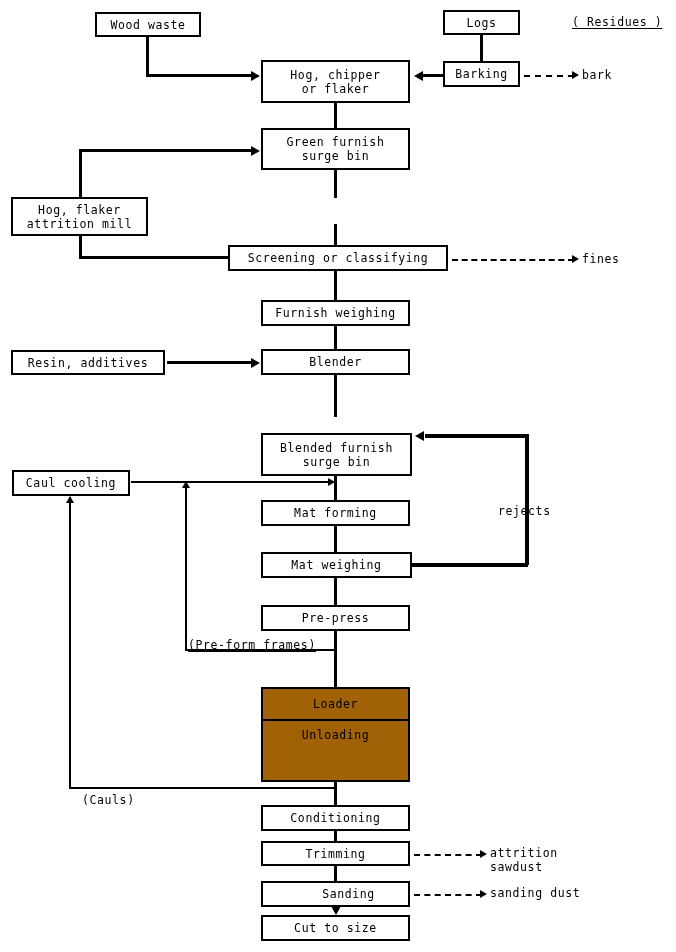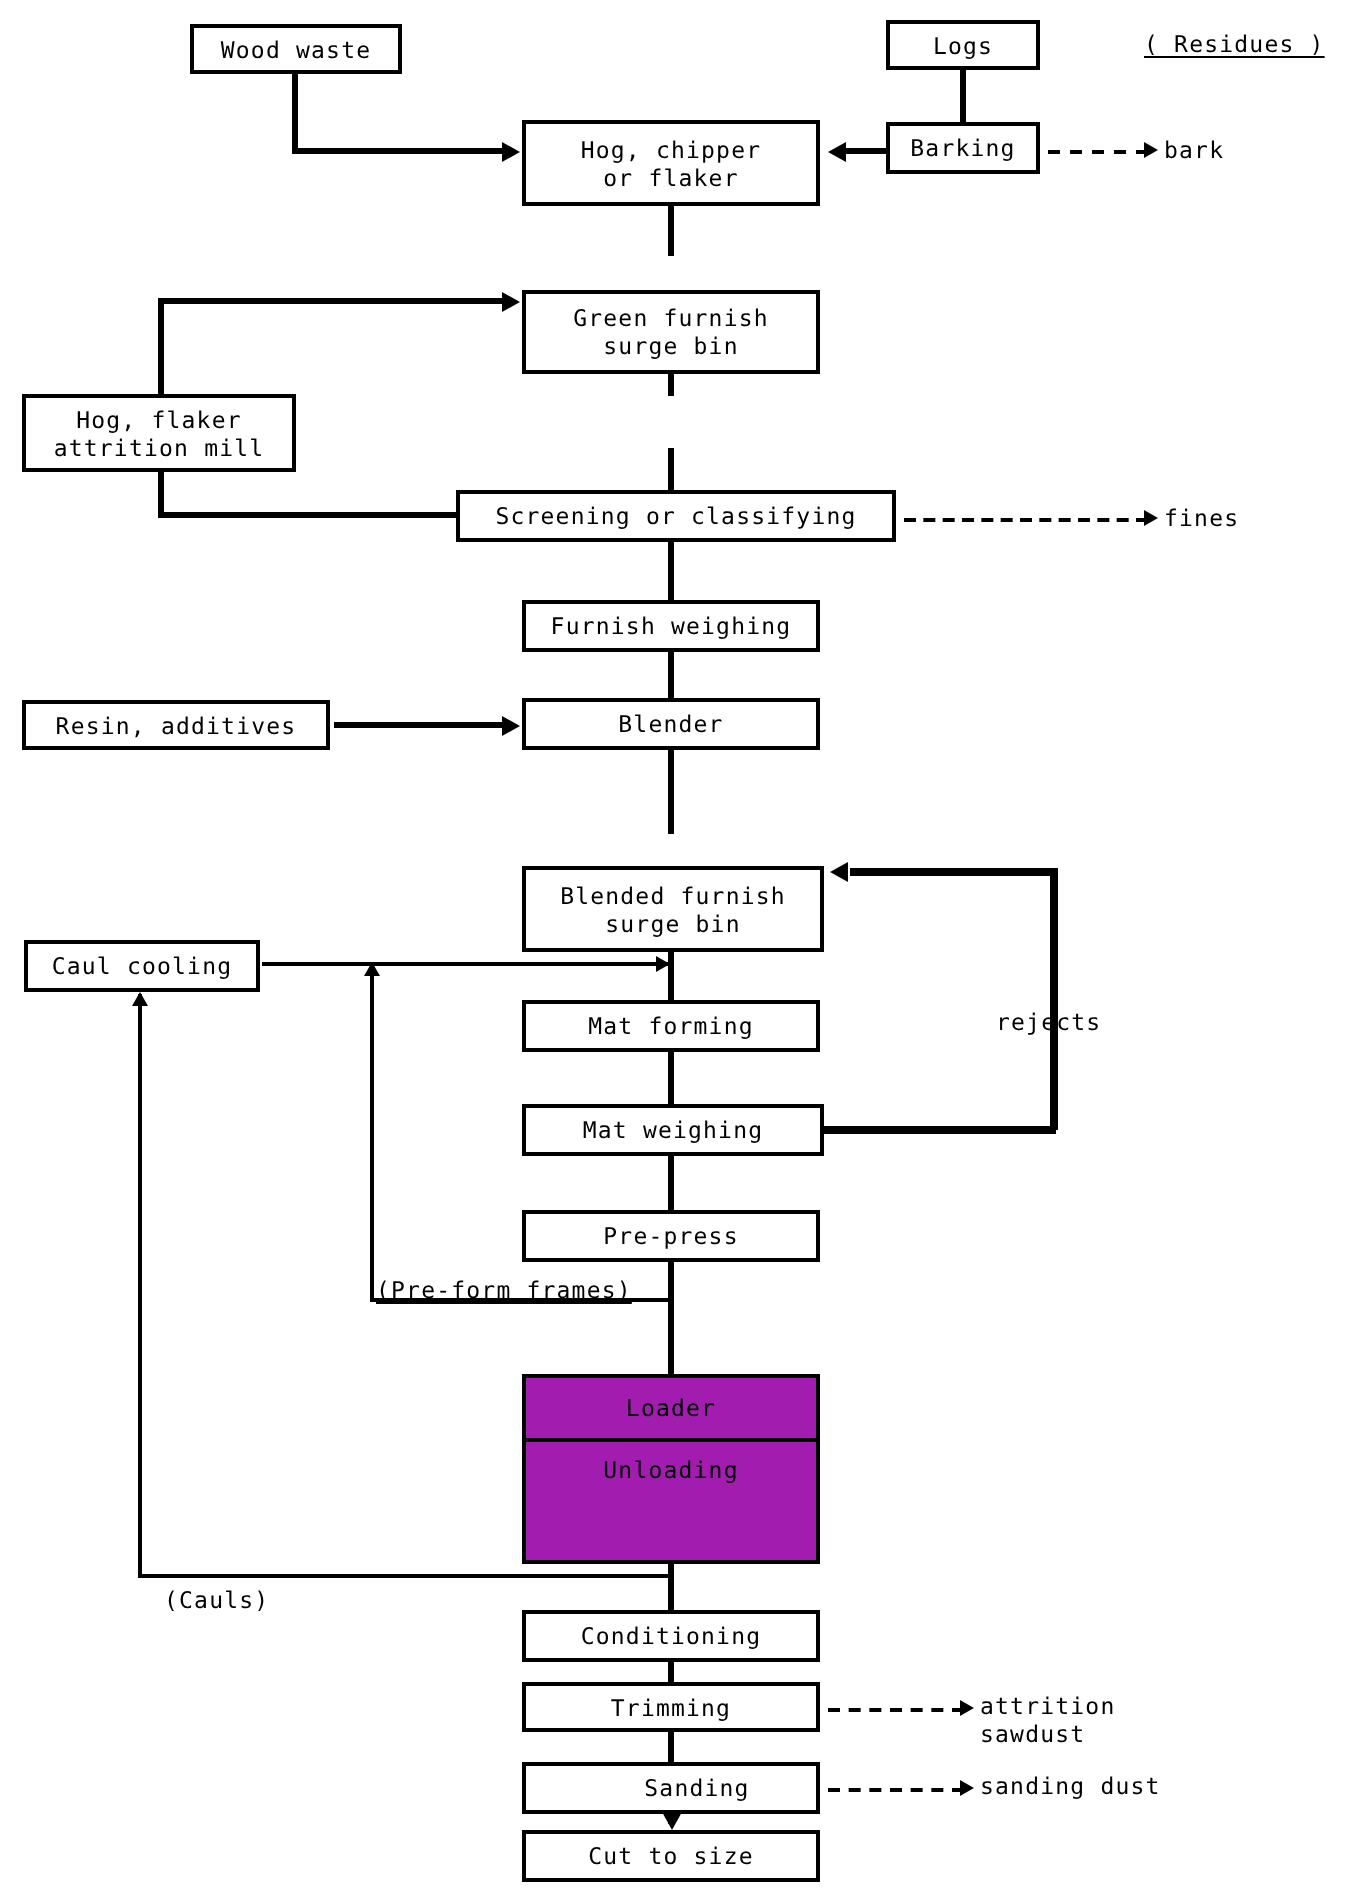--- a/index.html
+++ b/index.html
@@ -30,21 +30,21 @@
     letter-spacing: 0.6px;
     color: #000;
     white-space: pre-line;
     z-index: 3;
   }
   
   .stackbox {
     position: absolute;
     box-sizing: border-box;
     border: 2px solid #000;
-    background: #a21caf;
+    background: #a16207;
     z-index: 3;
   }
   .stackrow {
     box-sizing: border-box;
     display: flex;
     align-items: center;
     justify-content: center;
     font-size: 11.5px;
     letter-spacing: 0.6px;
     color: #000;
@@ -114,21 +114,21 @@
 
   <div class="ln" style="left:423px; top:74px; width:22px; height:3px;"></div>
   <div class="ar left" style="left:414px; top:70.5px;"></div>
 
   <div class="dash-h" style="left:524px; top:75px; width:50px;"></div>
   <div class="ar sm right" style="left:572px; top:71px;"></div>
   <div class="lbl" style="left:582px; top:68px;">bark</div>
 
   <div class="ln" style="left:334px; top:103px; width:2.5px; height:25px;"></div>
 
-  <div class="box" style="left:261px; top:128px; width:149px; height:42px;margin-top:17px;">Green furnish
+  <div class="box" style="left:261px; top:128px; width:149px; height:42px;">Green furnish
 surge bin</div>
 
   <div class="box" style="left:11px; top:197px; width:137px; height:39px;">Hog, flaker
 attrition mill</div>
 
   <div class="ln" style="left:79px; top:149px; width:2.5px; height:88px;"></div>
   <div class="ln" style="left:79px; top:149px; width:173px; height:3px;"></div>
   <div class="ar right" style="left:251px; top:145.5px;"></div>
 
   <div class="ln" style="left:334px; top:170px; width:2.5px; height:28px;"></div>

